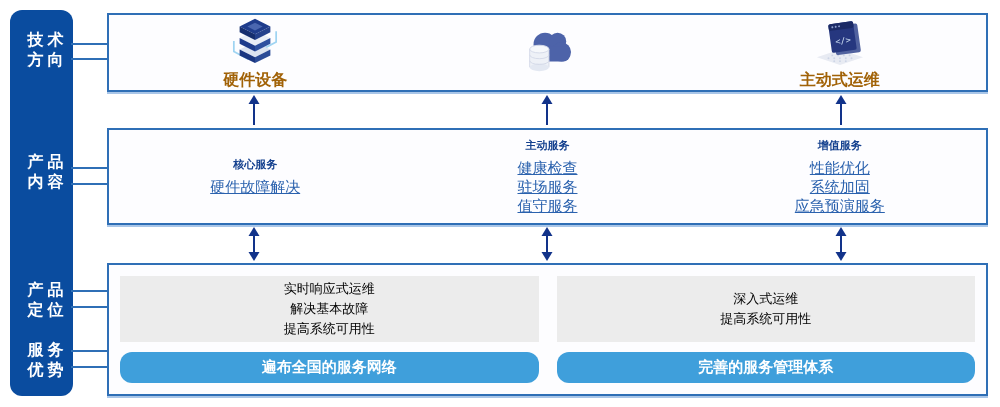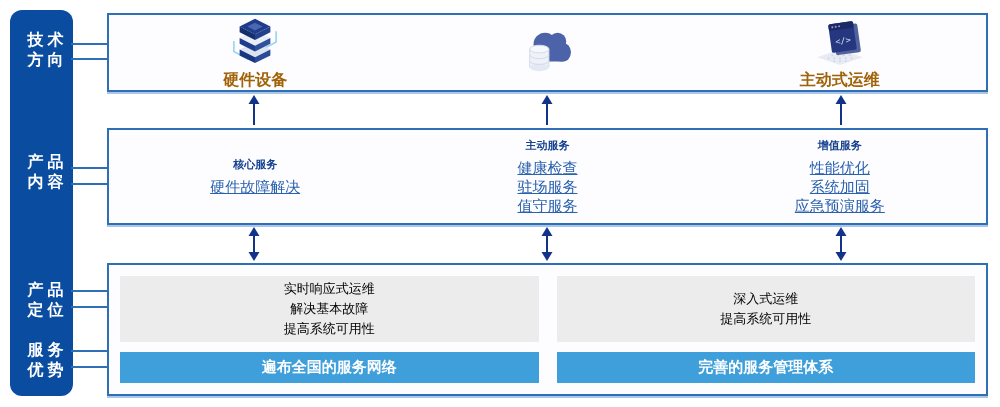--- a/index.html
+++ b/index.html
@@ -25,21 +25,21 @@
   .col { flex:1; display:flex; flex-direction:column; align-items:center; justify-content:center; }
   .tech-label { font-size:16px; font-weight:bold; color:#a16207; margin-top:1px; }
   .mid-title { font-size:11px; font-weight:bold; color:#15418f; margin-bottom:5px; }
   .mid-item { font-size:15px; color:#2b62ae; line-height:19px;text-decoration:underline; }
 
   .bot-col { flex:1; display:flex; flex-direction:column; }
   .gray-panel { background:#ececec; flex:1; display:flex; flex-direction:column;
                 align-items:center; justify-content:center; }
   .gray-line { font-size:13px; color:#000000; line-height:20px; }
   .blue-bar { margin-top:10px; height:31px; background:#3f9fdb; color:#ffffff;
-              font-size:15px; font-weight:bold; display:flex; align-items:center; justify-content:center; }
+              font-size:15px; font-weight:bold; display:flex; align-items:center; justify-content:center;border-radius:12px; }
 
   .arrow { position:absolute; width:12px; line-height:0; }
 </style>
 </head>
 <body>
 
 <div class="canvas">
 
   <aside class="sidebar">
     <div class="side-label" style="top:20px">

